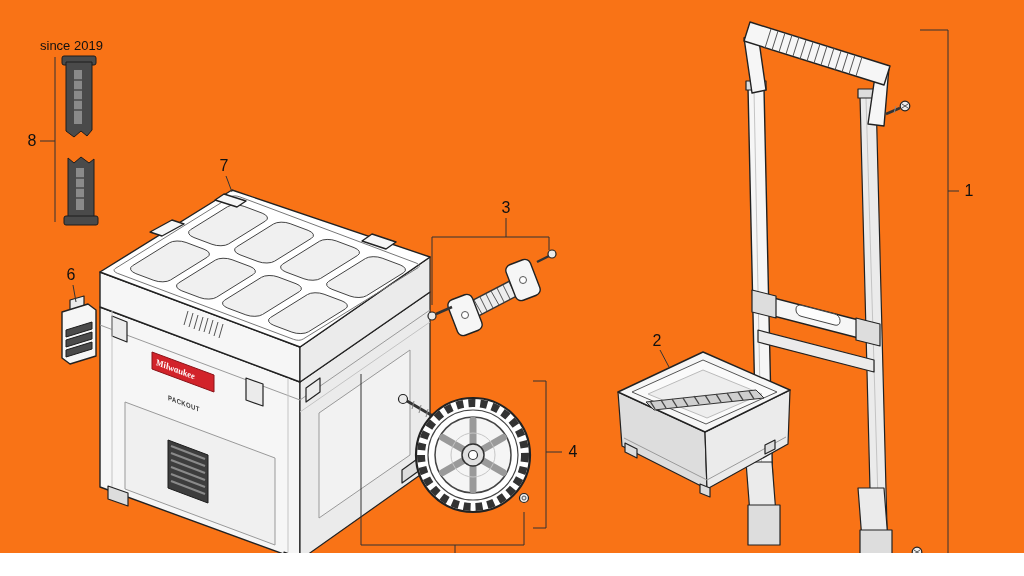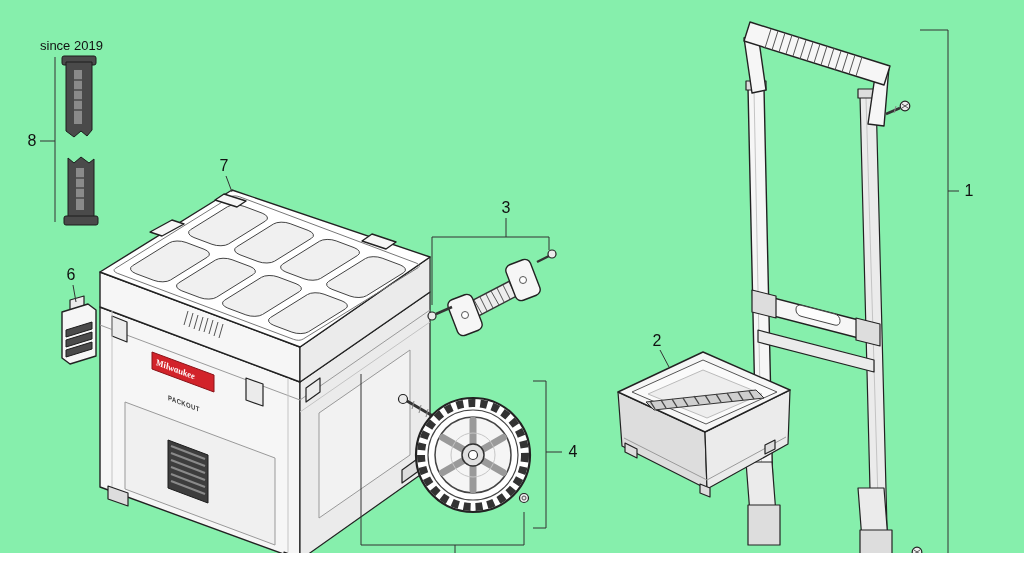--- a/index.html
+++ b/index.html
@@ -1,16 +1,16 @@
 <!DOCTYPE html>
 <html><head>
 <meta charset="utf-8">
 <style>
   html,body{margin:0;padding:0;background:#ffffff;}
-  .stage{position:relative;width:1024px;height:553px;background:#86efac;overflow:hidden;
+  .stage{position:relative;width:1024px;height:553px;background:#f97316;overflow:hidden;
          font-family:"Liberation Sans",sans-serif;}
   svg{display:block;}
   .lbl{font:16px "Liberation Sans",sans-serif;fill:#111;}
   .note{font:13px "Liberation Sans",sans-serif;fill:#111;}
   .lead{stroke:#333;stroke-width:1;fill:none;}
   .o  {fill:#ffffff;stroke:#222;stroke-width:1.4;stroke-linejoin:round;}
   .f  {fill:#f6f6f6;stroke:#222;stroke-width:1.4;stroke-linejoin:round;}
   .f2 {fill:#ebebeb;stroke:#222;stroke-width:1.2;stroke-linejoin:round;}
   .f3 {fill:#dddddd;stroke:#222;stroke-width:1.2;stroke-linejoin:round;}
   .thin{stroke:#9a9a9a;stroke-width:1;fill:none;}

